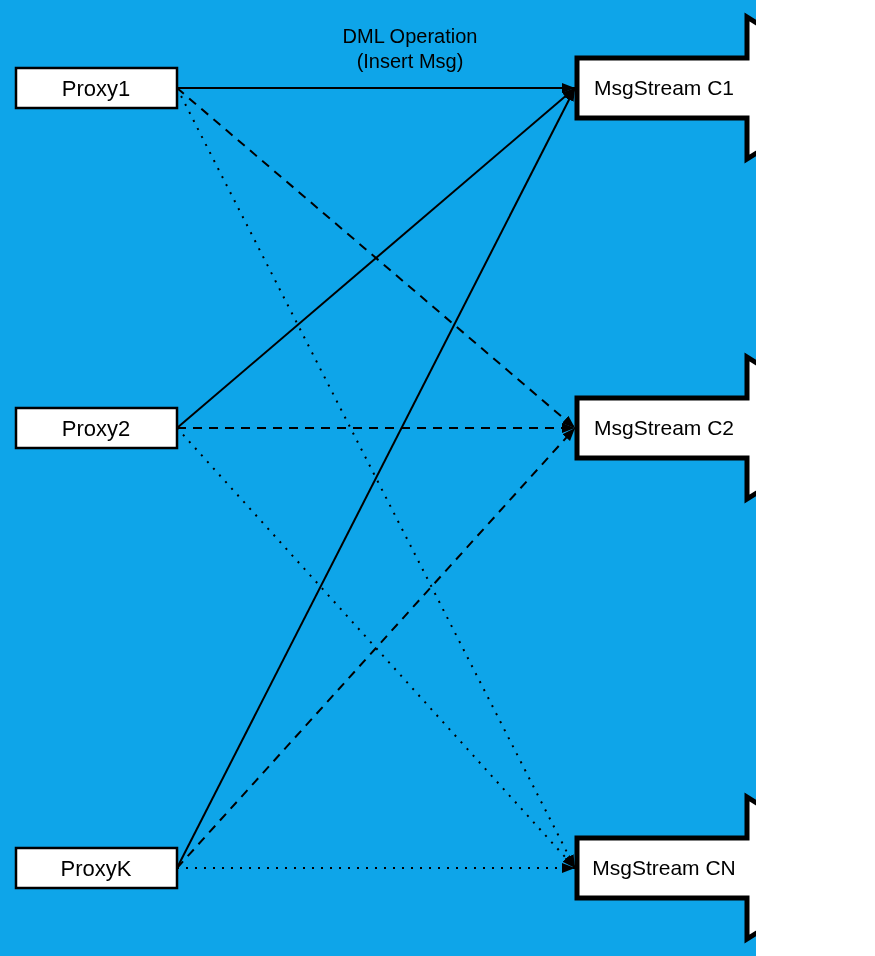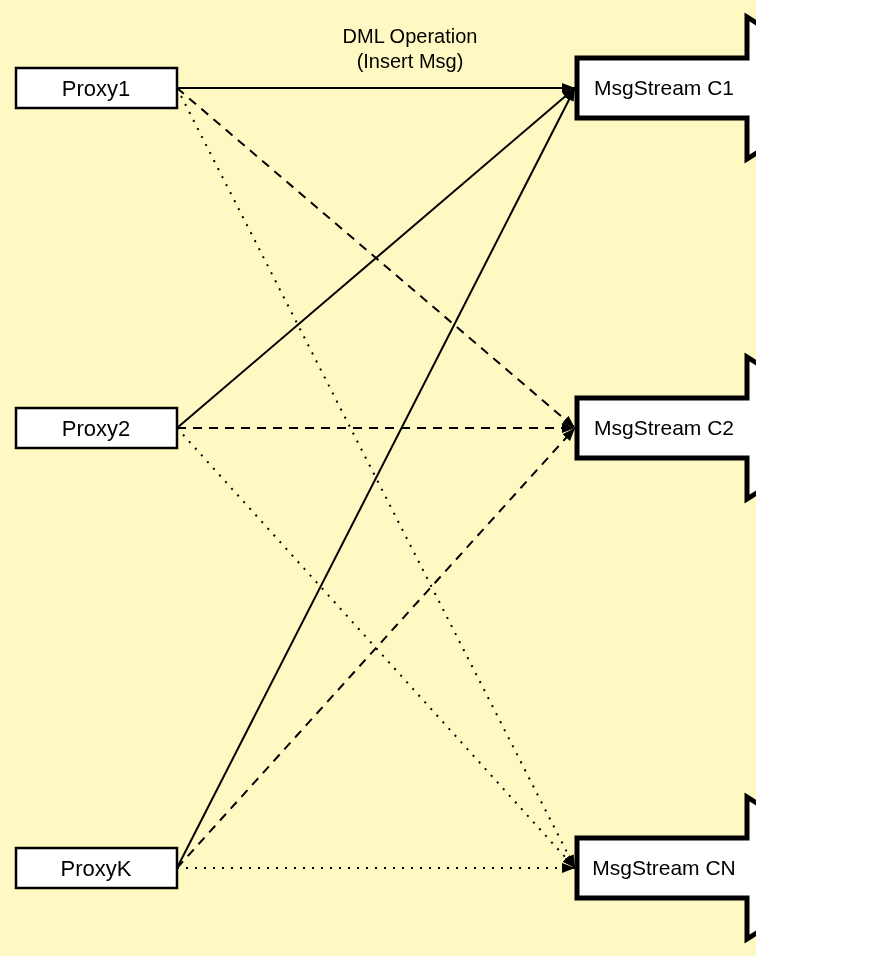--- a/index.html
+++ b/index.html
@@ -7,21 +7,21 @@
     padding: 0;
     background: #ffffff;
     width: 875px;
     height: 956px;
     font-family: "Liberation Sans", sans-serif;
   }
   #stage {
     position: relative;
     width: 756px;
     height: 956px;
-    background: #fef9c3;
+    background: #0ea5e9;
     overflow: hidden;
   }
   svg { display: block; }
   .proxy-rect {
     fill: #ffffff;
     stroke: #000000;
     stroke-width: 2.5;
   }
   .proxy-label {
     font-family: "Liberation Sans", sans-serif;

